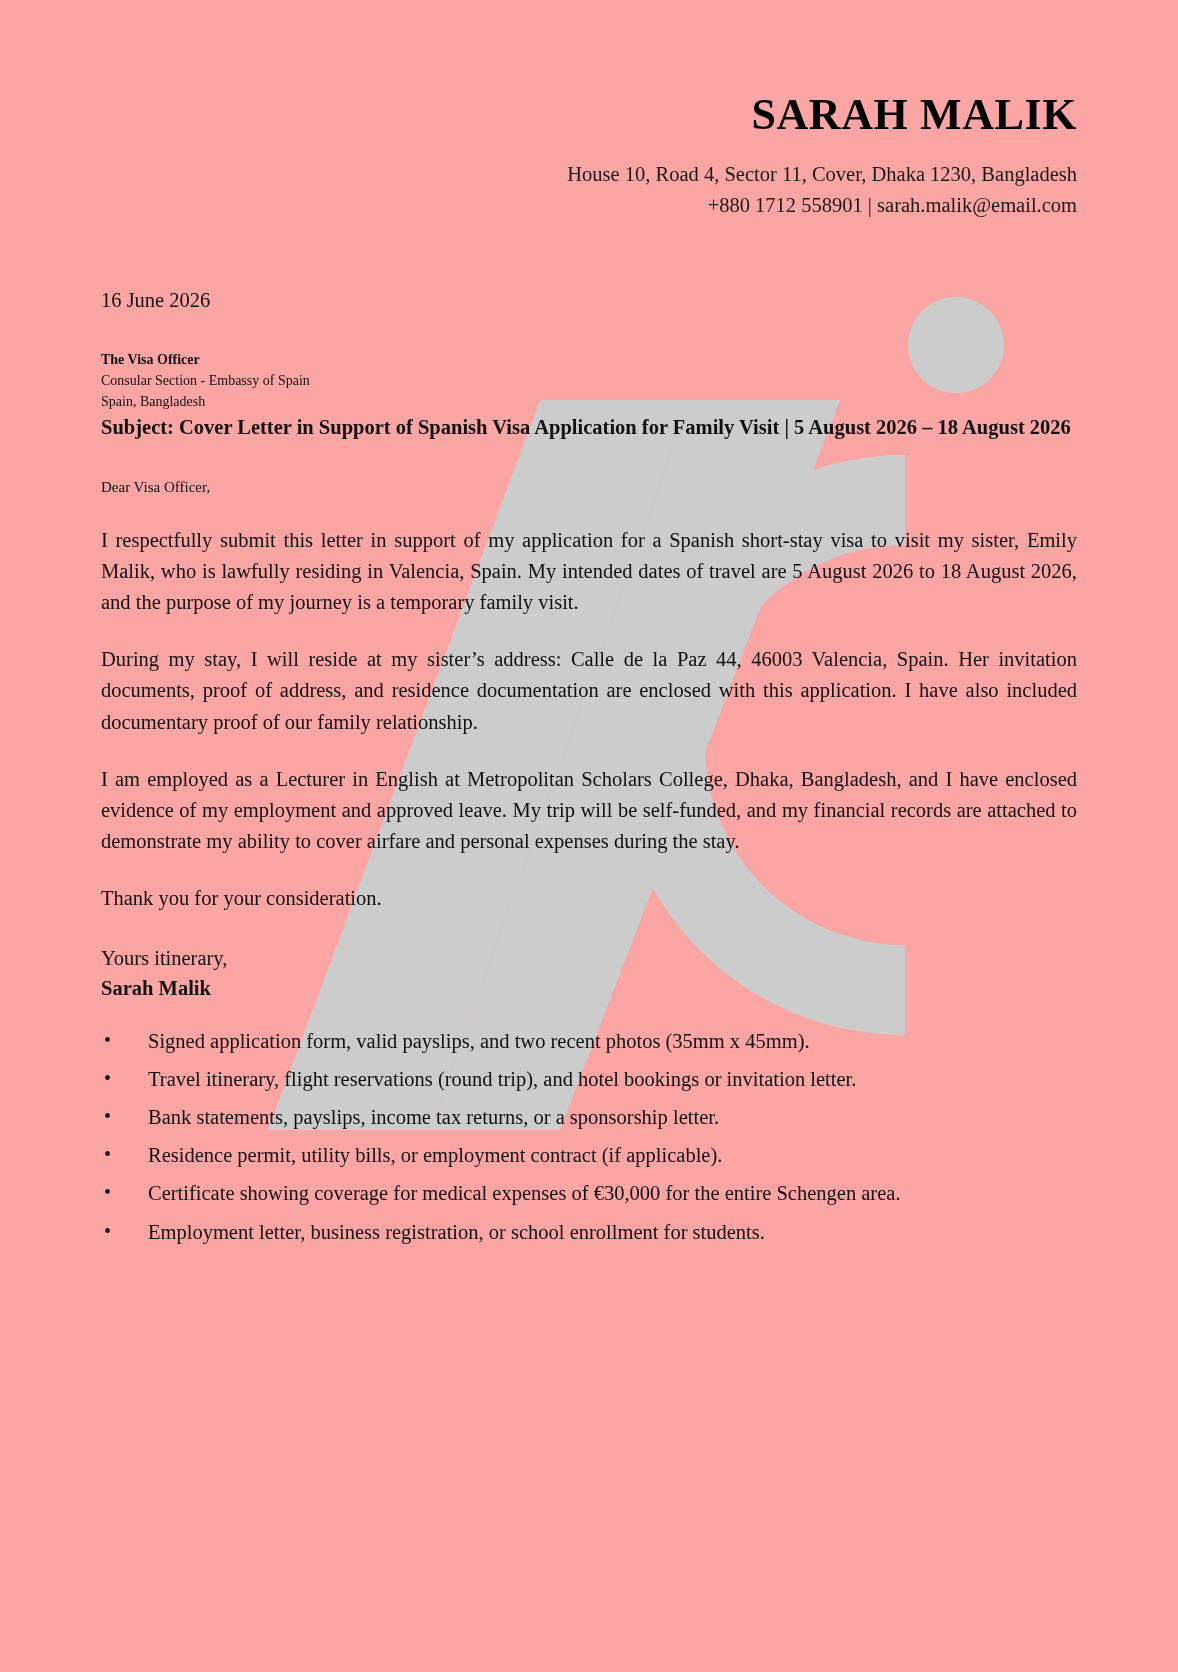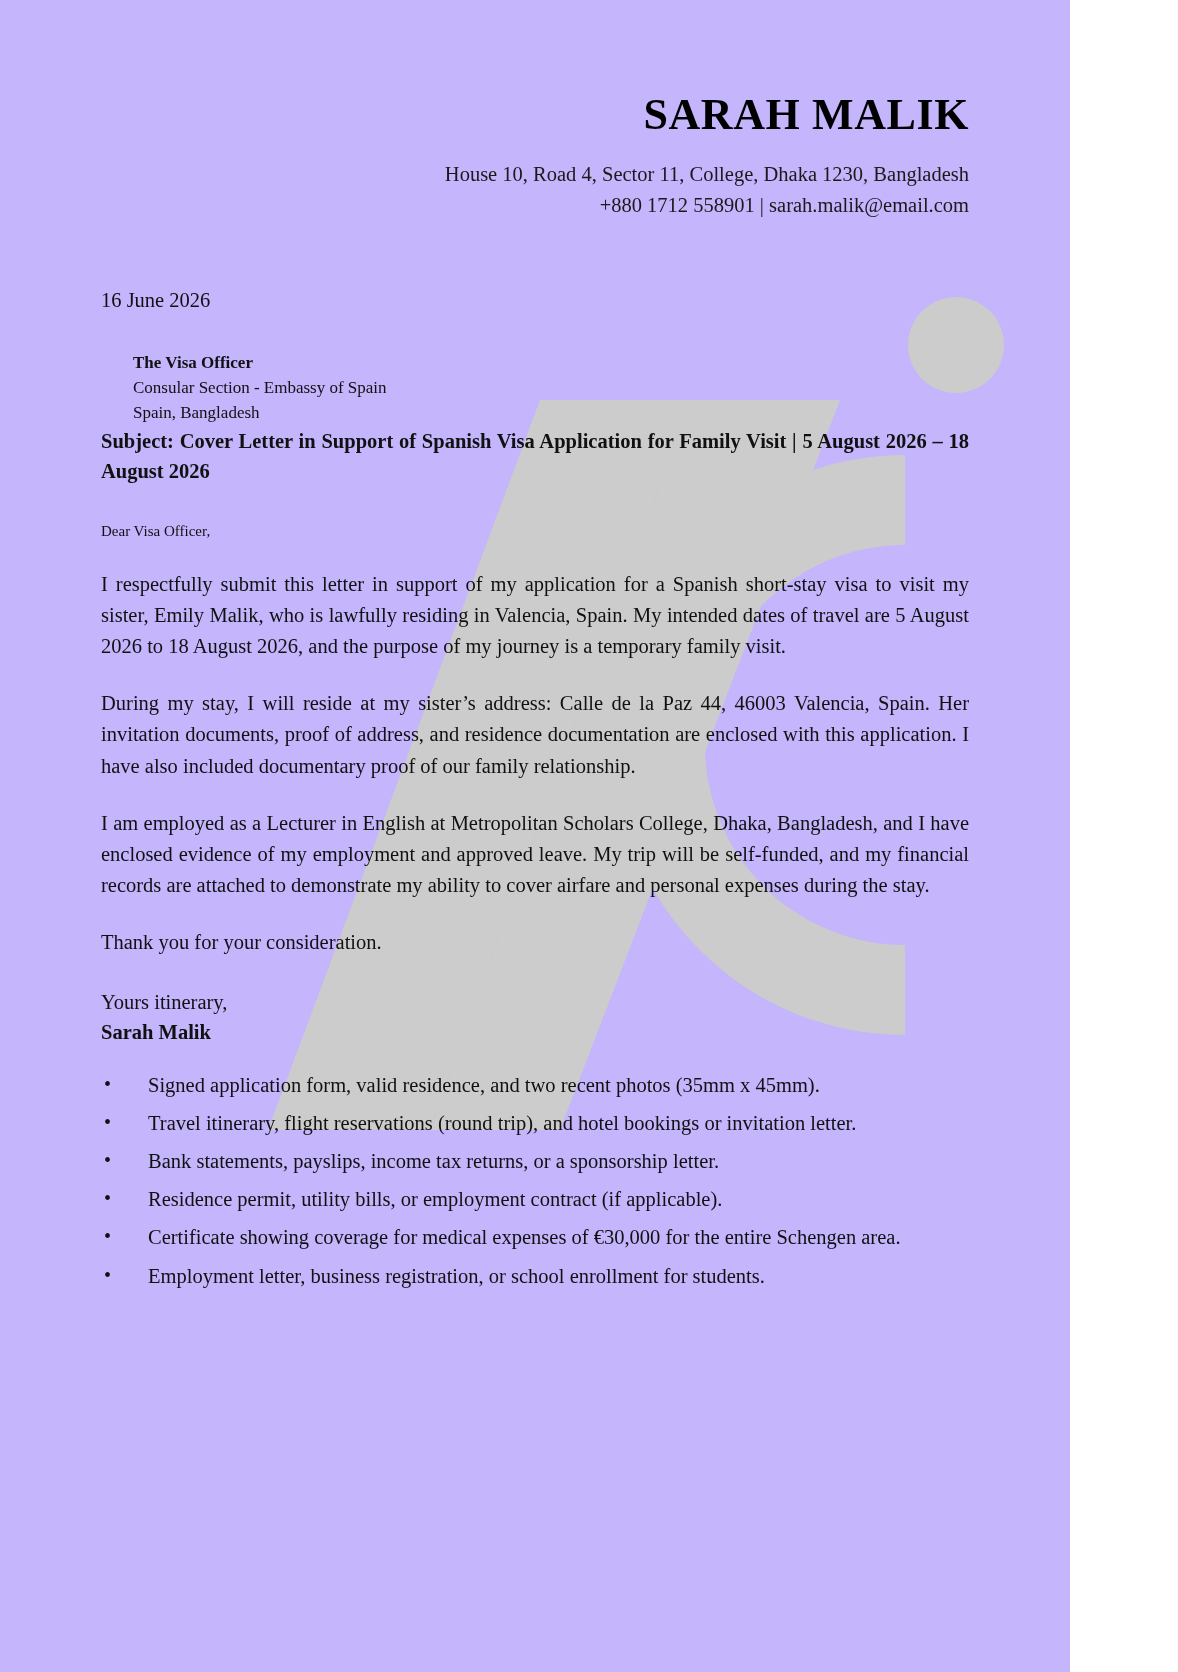--- a/index.html
+++ b/index.html
@@ -10,23 +10,23 @@
   body {
     width: 1178px;
     height: 1672px;
     font-family: "Liberation Serif", "DejaVu Serif", serif;
     color: #111111;
     overflow: hidden;
   }
 
   .page {
     position: relative;
-    width: 1070px;
+    width: 1178px;
     height: 1672px;
-    background: #c4b5fd;
+    background: #fca5a5;
     box-sizing: border-box;
   }
 
   
   .watermark {
     position: absolute;
     left: 0;
     top: 0;
     width: 1178px;
     height: 1672px;
@@ -66,23 +66,22 @@
   
   .letter { margin-top: 66px; }
 
   .date {
     font-size: 20.5px;
     line-height: 1.45;
   }
 
   .recipient {
     margin-top: 34px;
-    font-size: 17px;
+    font-size: 14px;
     line-height: 1.48;
-    margin-left: 32px;
   }
   .recipient .r-bold { font-weight: bold; }
 
   .subject {
     font-size: 20.5px;
     font-weight: bold;
     line-height: 1.5;
     text-align: justify;
   }
 
@@ -151,21 +150,21 @@
                L 905 945
                A 200 200 0 1 1 905 545
                Z"></path>
     </g>
   </svg>
 
   <div class="content">
 
     <header class="letterhead">
       <div class="lh-name">SARAH MALIK</div>
-      <div class="lh-line first">House 10, Road 4, Sector 11, College, Dhaka 1230, Bangladesh</div>
+      <div class="lh-line first">House 10, Road 4, Sector 11, Cover, Dhaka 1230, Bangladesh</div>
       <div class="lh-line">+880 1712 558901 | sarah.malik@email.com</div>
     </header>
 
     <section class="letter">
 
       <div class="date">16 June 2026</div>
 
       <div class="recipient">
         <div class="r-bold">The Visa Officer</div>
         <div>Consular Section - Embassy of Spain</div>
@@ -180,21 +179,21 @@
       <p class="para">During my stay, I will reside at my sister’s address: Calle de la Paz 44, 46003 Valencia, Spain. Her invitation documents, proof of address, and residence documentation are enclosed with this application. I have also included documentary proof of our family relationship.</p>
       <p class="para">I am employed as a Lecturer in English at Metropolitan Scholars College, Dhaka, Bangladesh, and I have enclosed evidence of my employment and approved leave. My trip will be self-funded, and my financial records are attached to demonstrate my ability to cover airfare and personal expenses during the stay.</p>
       <p class="para">Thank you for your consideration.</p>
 
       <div class="closing">Yours itinerary,</div>
       <div class="signature">Sarah Malik</div>
 
       <ul class="checklist">
         <li>
           <span class="bullet">•</span>
-          <span>Signed application form, valid residence, and two recent photos (35mm x 45mm).</span>
+          <span>Signed application form, valid payslips, and two recent photos (35mm x 45mm).</span>
         </li>
         <li>
           <span class="bullet">•</span>
           <span>Travel itinerary, flight reservations (round trip), and hotel bookings or invitation letter.</span>
         </li>
         <li>
           <span class="bullet">•</span>
           <span>Bank statements, payslips, income tax returns, or a sponsorship letter.</span>
         </li>
         <li>

